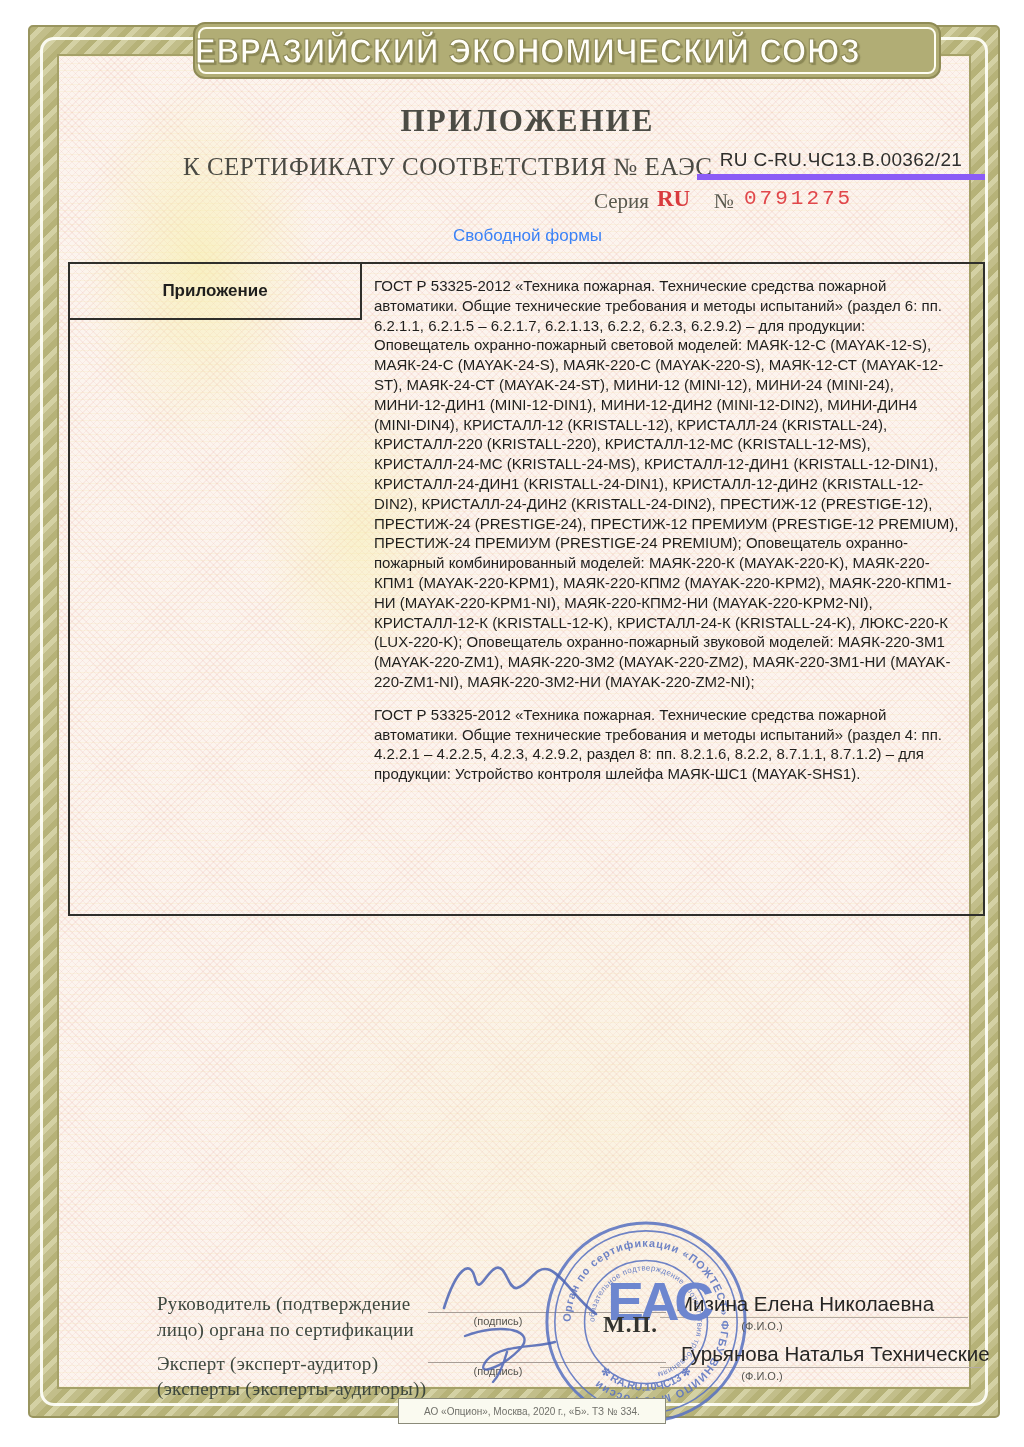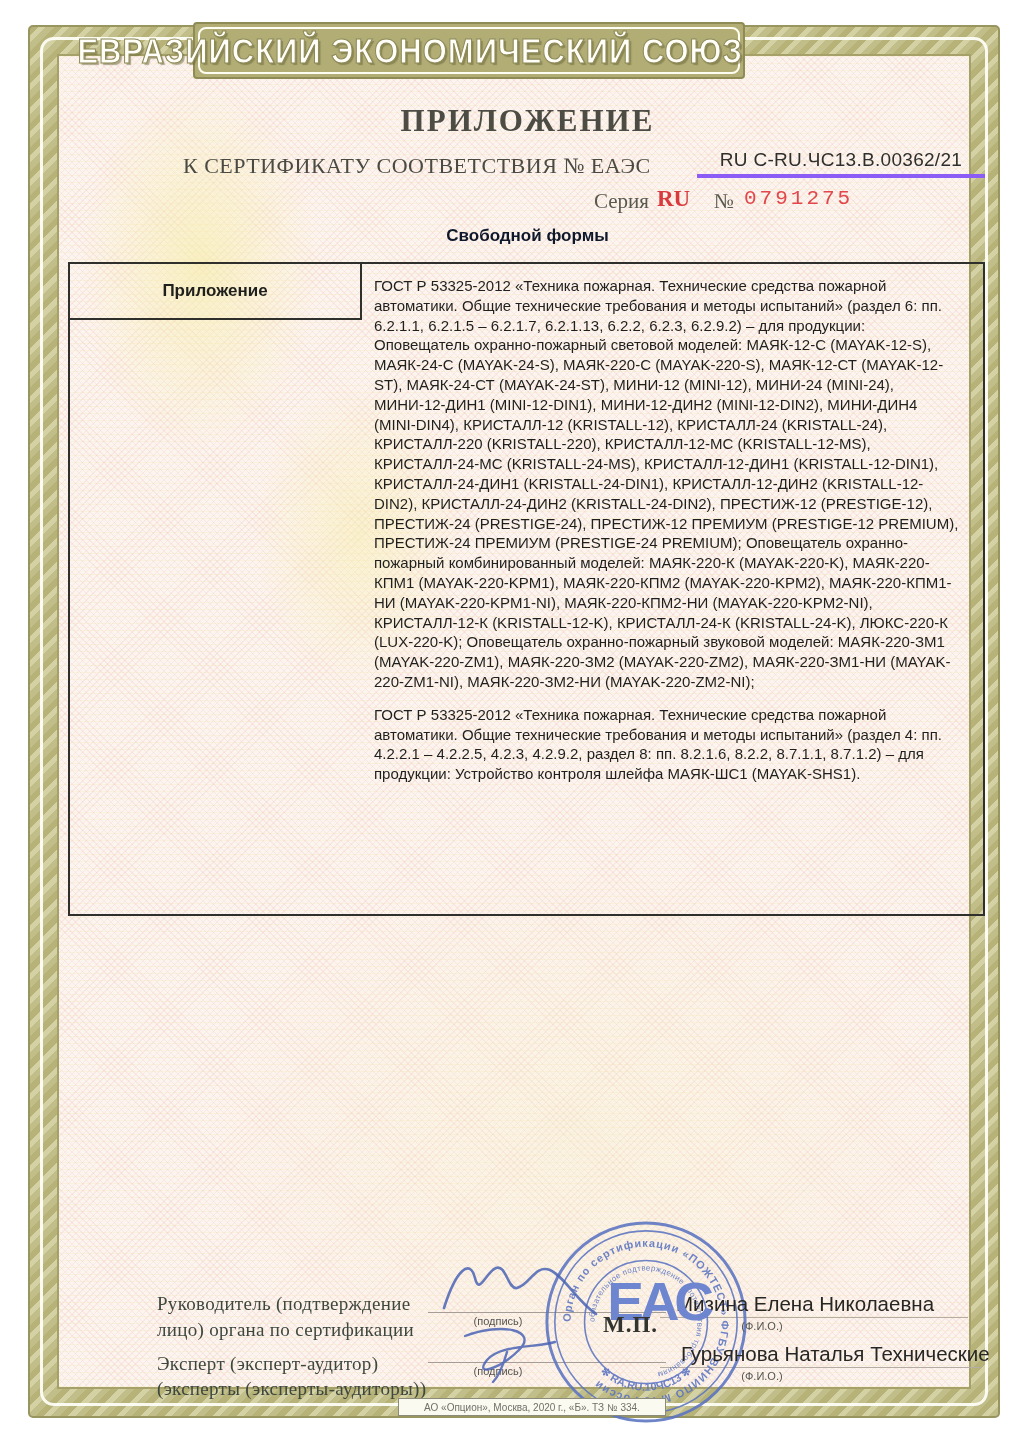--- a/index.html
+++ b/index.html
@@ -25,60 +25,60 @@
       radial-gradient(ellipse 170px 260px at 140px 210px, rgba(246,238,165,.6), transparent 70%),
       radial-gradient(ellipse 150px 220px at 300px 480px, rgba(246,238,165,.45), transparent 70%),
       radial-gradient(ellipse 500px 380px at 520px 1080px, rgba(246,238,185,.25), transparent 75%),
       repeating-linear-gradient(45deg, rgba(222,132,122,.10) 0 1px, transparent 1px 5px),
       repeating-linear-gradient(-45deg, rgba(222,132,122,.10) 0 1px, transparent 1px 5px),
       repeating-linear-gradient(0deg, rgba(236,214,110,.12) 0 1px, transparent 1px 7px),
       #fcf4ee;
   }
   
   .banner{
-    position:absolute;left:193px;top:22px;width:552px;height:57px;z-index:3;
-    background:#b1ad75;border:2px solid #8f8b55;border-radius:4px;
-    display:flex;align-items:center;justify-content:flex-end;box-sizing:border-box;
+    position:absolute;left:193px;top:22px;width:748px;height:57px;z-index:3;
+    background:#b1ad75;border:2px solid #8f8b55;border-radius:12px;
+    display:flex;align-items:center;justify-content:flex-start;box-sizing:border-box;
   }
   .banner::before{
     content:'';position:absolute;inset:3px;border:2px solid #fffef2;border-radius:8px;
   }
   .banner-text{
     position:relative;font-weight:bold;font-size:31px;letter-spacing:1px;white-space:nowrap;
     color:#fffef8;-webkit-text-stroke:1px #8e8a58;
     text-shadow:2px 2px 1px rgba(108,104,58,.55);
     transform:scaleY(1.15);
   }
   
   .title{
     position:absolute;left:70px;top:103px;width:915px;text-align:center;z-index:2;
     font-family:"Liberation Serif",serif;font-weight:bold;font-size:31px;
     letter-spacing:2px;color:#4c4c45;
   }
   .subtitle{
     position:absolute;left:183px;top:153px;z-index:2;
-    font-family:"Liberation Serif",serif;font-size:22px;color:#4a4a43;letter-spacing:.5px;
+    font-family:"Liberation Serif",serif;font-size:25px;color:#4a4a43;letter-spacing:.5px;
   }
   .cert-number{
     position:absolute;left:697px;top:149px;width:288px;z-index:2;text-align:center;
     font-size:19px;color:#2f2f2d;letter-spacing:.3px;padding-bottom:3px;
-    border-bottom:4px solid #8b5cf6;
+    border-bottom:6px solid #8b5cf6;
   }
   .series-label{position:absolute;left:594px;top:189px;z-index:2;
     font-family:"Liberation Serif",serif;font-size:21px;color:#59594f;text-align:center;}
   .series-value{position:absolute;left:657px;top:186px;z-index:2;
     font-family:"Liberation Serif",serif;font-weight:bold;font-size:23px;color:#d93a3e;}
   .number-sign{position:absolute;left:714px;top:189px;z-index:2;
     font-family:"Liberation Serif",serif;font-size:21px;color:#59594f;}
   .blank-number{position:absolute;left:744px;top:187px;z-index:2;
     font-family:"Liberation Mono",monospace;font-weight:normal;font-size:21px;
     letter-spacing:3px;color:#e1474b;}
   .form-type{
     position:absolute;left:70px;top:226px;width:915px;text-align:center;z-index:2;
-    font-weight:bold;font-size:17px;color:#0f172a;
+    font-weight:normal;font-size:17px;color:#3b82f6;
   }
   
   .cert-table{
     position:absolute;left:68px;top:262px;width:917px;height:654px;z-index:2;
     border:2px solid #2f2f2b;box-sizing:border-box;
     display:grid;grid-template-columns:292px 1fr;grid-template-rows:56px 1fr;
   }
   .th{
     display:flex;align-items:center;justify-content:center;
     font-weight:bold;font-size:17px;color:#1f1f1d;
@@ -111,21 +111,21 @@
     letter-spacing:-4px;color:#6d86cf;transform:scale(1.02,.98);
   }
   .mp-mark{
     position:absolute;left:603px;top:1312px;z-index:5;
     font-family:"Liberation Serif",serif;font-weight:bold;font-size:23px;
     letter-spacing:1px;color:#33332f;
   }
   .handsig{position:absolute;z-index:4;}
   
   .print-box{
-    position:absolute;left:398px;top:1398px;width:268px;height:18px;z-index:6;
+    position:absolute;left:398px;top:1398px;width:268px;height:26px;z-index:6;
     background:#fafaf0;border:1px solid #8b8b7a;box-sizing:border-box;
     display:flex;align-items:center;justify-content:center;
     font-size:10px;color:#70706a;white-space:nowrap;
   }
 </style>
 </head>
 <body>
 
 <div class="frame"></div>
 

